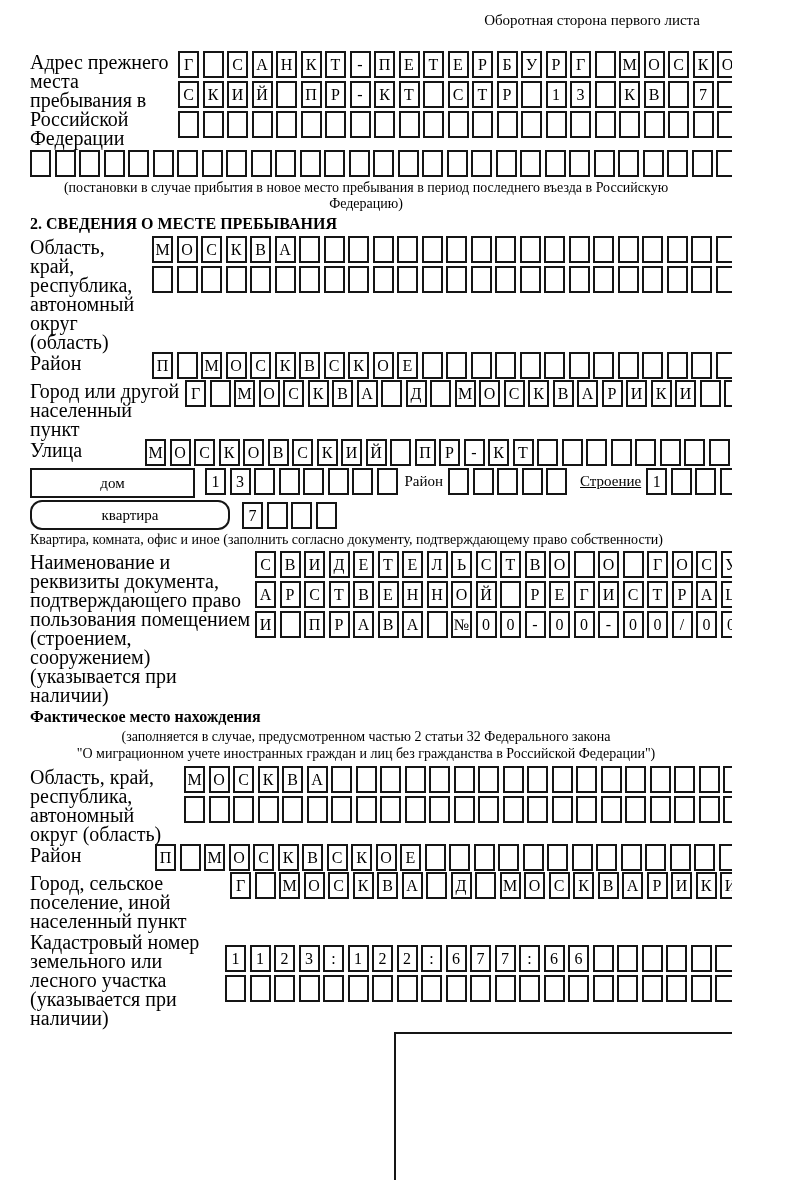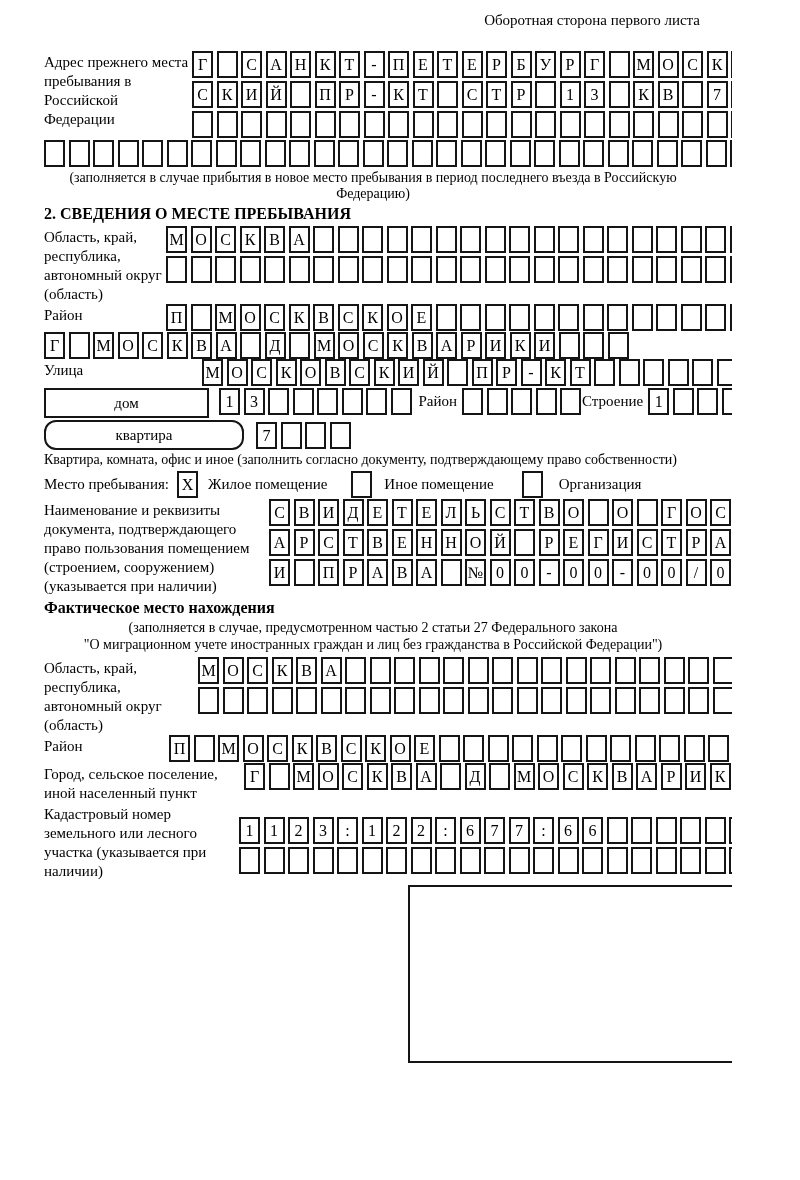--- a/index.html
+++ b/index.html
@@ -1,20 +1,20 @@
 <!DOCTYPE html>
 <html><head>
 <meta charset="utf-8">
 <style>
   html,body{margin:0;padding:0;background:#fff;}
   body{width:800px;height:1180px;font-family:"Liberation Serif","DejaVu Serif",serif;color:#000;}
-  .page{box-sizing:border-box;width:732px;height:1180px;padding:6px 30px 0 44px;overflow:hidden;}
+  .page{box-sizing:border-box;width:732px;height:1180px;padding:6px 30px 0 30px;overflow:hidden;}
   .hdr{font-size:15px;text-align:right;margin:6px 2px 22px 0;}
   .row{display:flex;align-items:flex-start;}
-  .lbl{flex-shrink:0;font-size:15px;line-height:19px;padding-top:2px;}
+  .lbl{flex-shrink:0;font-size:20px;line-height:19px;padding-top:2px;}
   .cells{display:flex;gap:3.5px;flex-shrink:0;}
   .cellcol{display:flex;flex-direction:column;gap:3px;}
   .cell{box-sizing:border-box;width:21px;height:27px;border:2px solid #151515;font-size:16px;line-height:23px;text-align:center;flex-shrink:0;background:#fff;}
   .bigbox{box-sizing:border-box;border:2px solid #151515;height:30px;line-height:26px;text-align:center;font-size:15px;flex-shrink:0;}
   .note{font-size:14px;}
   .center{text-align:center;}
   .title{font-size:16px;font-weight:bold;text-align:left;}
   .inline-lbl{font-size:15px;line-height:27px;white-space:nowrap;}
   .stampbox{box-sizing:border-box;border:2px solid #151515;background:#fff;}
 </style>
@@ -133,21 +133,21 @@
       <div class="cell"></div>
       <div class="cell"></div>
       <div class="cell"></div>
       <div class="cell"></div>
       <div class="cell"></div>
       <div class="cell"></div>
       <div class="cell"></div>
       <div class="cell"></div>
       <div class="cell"></div>
     </div>
-  <div class="note center" style="margin-bottom:3px;">(заполняется в случае прибытия в новое место пребывания в период последнего въезда в Российскую Федерацию)</div>
+  <div class="note center" style="margin-bottom:3px;">(постановки в случае прибытия в новое место пребывания в период последнего въезда в Российскую Федерацию)</div>
 
   <div class="title" style="margin-bottom:3px;">2. СВЕДЕНИЯ О МЕСТЕ ПРЕБЫВАНИЯ</div>
 
   <div class="row">
     <div class="lbl" style="width:122px;">Область, край, республика, автономный округ (область)</div>
     <div class="cellcol">
       <div class="cells">
           <div class="cell">М</div>
           <div class="cell">О</div>
           <div class="cell">С</div>
@@ -229,20 +229,21 @@
         <div class="cell"></div>
         <div class="cell"></div>
         <div class="cell"></div>
         <div class="cell"></div>
         <div class="cell"></div>
         <div class="cell"></div>
       </div>
   </div>
 
   <div class="row">
+    <div class="lbl" style="width:155px;">Город или другой населенный пункт</div>
     <div class="cells">
         <div class="cell">Г</div>
         <div class="cell"></div>
         <div class="cell">М</div>
         <div class="cell">О</div>
         <div class="cell">С</div>
         <div class="cell">К</div>
         <div class="cell">В</div>
         <div class="cell">А</div>
         <div class="cell"></div>
@@ -257,21 +258,21 @@
         <div class="cell">Р</div>
         <div class="cell">И</div>
         <div class="cell">К</div>
         <div class="cell">И</div>
         <div class="cell"></div>
         <div class="cell"></div>
         <div class="cell"></div>
       </div>
   </div>
 
-  <div class="row" style="margin-bottom:2px;gap:43px;">
+  <div class="row" style="margin-bottom:2px;">
     <div class="lbl" style="width:115px;">Улица</div>
     <div class="cells">
         <div class="cell">М</div>
         <div class="cell">О</div>
         <div class="cell">С</div>
         <div class="cell">К</div>
         <div class="cell">О</div>
         <div class="cell">В</div>
         <div class="cell">С</div>
         <div class="cell">К</div>
@@ -308,55 +309,40 @@
         <div class="cell"></div>
       </div>
     <div class="inline-lbl" style="margin-left:7px;margin-right:5px;">Район</div>
     <div class="cells">
         <div class="cell"></div>
         <div class="cell"></div>
         <div class="cell"></div>
         <div class="cell"></div>
         <div class="cell"></div>
       </div>
-    <div class="inline-lbl" style="margin-left:1px;margin-right:5px;">Строение</div>
+    <div class="inline-lbl" style="margin-left:13px;margin-right:5px;text-decoration:underline;">Строение</div>
     <div class="cells">
         <div class="cell">1</div>
         <div class="cell"></div>
         <div class="cell"></div>
         <div class="cell"></div>
       </div>
   </div>
 
   <div class="row" style="margin-bottom:2px;align-items:center;">
     <div class="bigbox" style="width:200px;border-radius:12px;">квартира</div>
     <div class="cells" style="margin-left:12px;">
         <div class="cell">7</div>
         <div class="cell"></div>
         <div class="cell"></div>
         <div class="cell"></div>
       </div>
   </div>
   <div class="note" style="margin-bottom:3px;">Квартира, комната, офис и иное (заполнить согласно документу, подтверждающему право собственности)</div>
 
-  <div class="row" style="margin-bottom:1px;align-items:center;">
-    <div class="inline-lbl">Место пребывания:</div>
-    <div class="cells" style="margin-left:8px;">
-        <div class="cell">X</div>
-      </div>
-    <div class="inline-lbl" style="margin-left:10px;">Жилое помещение</div>
-    <div class="cells" style="margin-left:24px;">
-        <div class="cell"></div>
-      </div>
-    <div class="inline-lbl" style="margin-left:12px;">Иное помещение</div>
-    <div class="cells" style="margin-left:28px;">
-        <div class="cell"></div>
-      </div>
-    <div class="inline-lbl" style="margin-left:16px;">Организация</div>
-  </div>
 
   <div class="row">
     <div class="lbl" style="width:225px;">Наименование и реквизиты документа, подтверждающего право пользования помещением (строением, сооружением) (указывается при наличии)</div>
     <div class="cellcol">
       <div class="cells">
           <div class="cell">С</div>
           <div class="cell">В</div>
           <div class="cell">И</div>
           <div class="cell">Д</div>
           <div class="cell">Е</div>
@@ -420,21 +406,21 @@
           <div class="cell">0</div>
           <div class="cell">/</div>
           <div class="cell">0</div>
           <div class="cell">0</div>
           <div class="cell">0</div>
         </div>
     </div>
   </div>
 
   <div class="title" style="margin-top:3px;margin-bottom:3px;">Фактическое место нахождения</div>
-  <div class="note center" style="margin-bottom:1px;">(заполняется в случае, предусмотренном частью 2 статьи 27 Федерального закона</div>
+  <div class="note center" style="margin-bottom:1px;">(заполняется в случае, предусмотренном частью 2 статьи 32 Федерального закона</div>
   <div class="note center" style="margin-bottom:4px;">"О миграционном учете иностранных граждан и лиц без гражданства в Российской Федерации")</div>
 
   <div class="row">
     <div class="lbl" style="width:154px;">Область, край, республика, автономный округ (область)</div>
     <div class="cellcol">
       <div class="cells">
           <div class="cell">М</div>
           <div class="cell">О</div>
           <div class="cell">С</div>
           <div class="cell">К</div>

